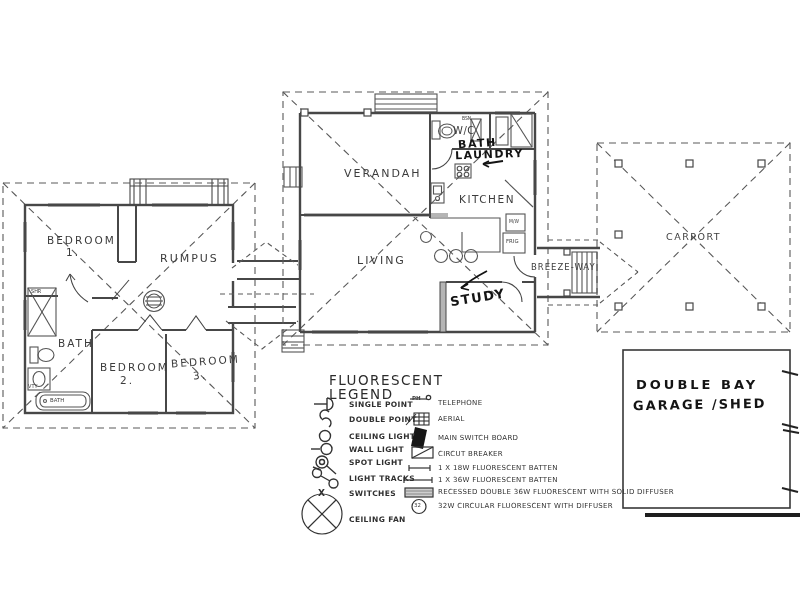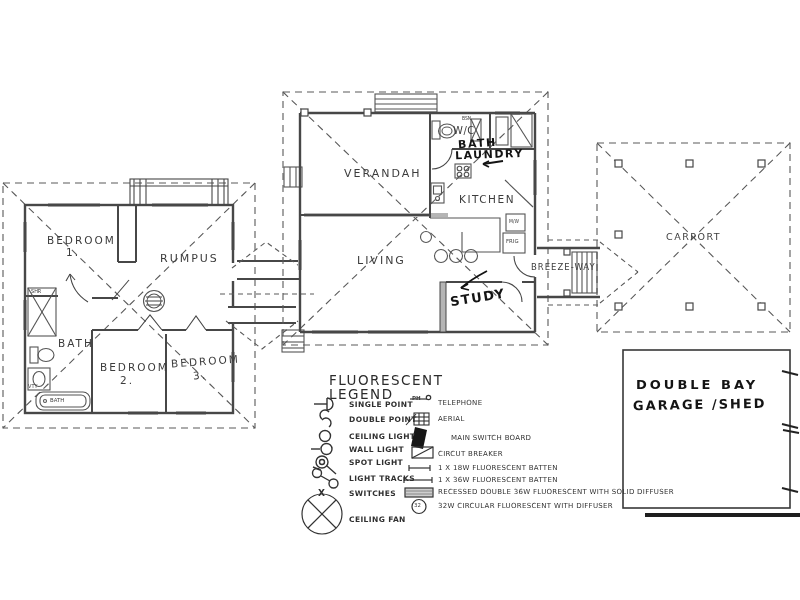--- a/index.html
+++ b/index.html
@@ -351,21 +351,21 @@
 <div class="leg-l" style="left:349px;top:432px;">CEILING LIGHT</div>
 <div class="leg-l" style="left:349px;top:445px;">WALL LIGHT</div>
 <div class="leg-l" style="left:349px;top:458px;">SPOT LIGHT</div>
 <div class="leg-l" style="left:349px;top:474px;">LIGHT TRACKS</div>
 <div class="leg-l" style="left:349px;top:489px;">SWITCHES</div>
 <div class="leg-l" style="left:349px;top:515px;">CEILING FAN</div>
 <div class="leg-l" style="left:318px;top:488px;font-size:9px;">X</div>
 
 <div class="leg-r" style="left:438px;top:399px;">TELEPHONE</div>
 <div class="leg-r" style="left:438px;top:415px;">AERIAL</div>
-<div class="leg-r" style="left:451px;top:434px;">MAIN SWITCH BOARD</div>
+<div class="leg-r" style="left:438px;top:434px;">MAIN SWITCH BOARD</div>
 <div class="leg-r" style="left:438px;top:450px;">CIRCUT BREAKER</div>
 <div class="leg-r" style="left:438px;top:464px;">1 X 18W FLUORESCENT BATTEN</div>
 <div class="leg-r" style="left:438px;top:476px;">1 X 36W FLUORESCENT BATTEN</div>
 <div class="leg-r" style="left:438px;top:488px;">RECESSED DOUBLE 36W FLUORESCENT WITH SOLID DIFFUSER</div>
 <div class="leg-r" style="left:438px;top:502px;">32W CIRCULAR FLUORESCENT WITH DIFFUSER</div>
 <div class="tiny" style="left:412px;top:395px;transform:scale(0.62);font-weight:600;">PH</div>
 <div class="tiny" style="left:414px;top:502px;transform:scale(0.6);">32</div>
 
 </div>
 

